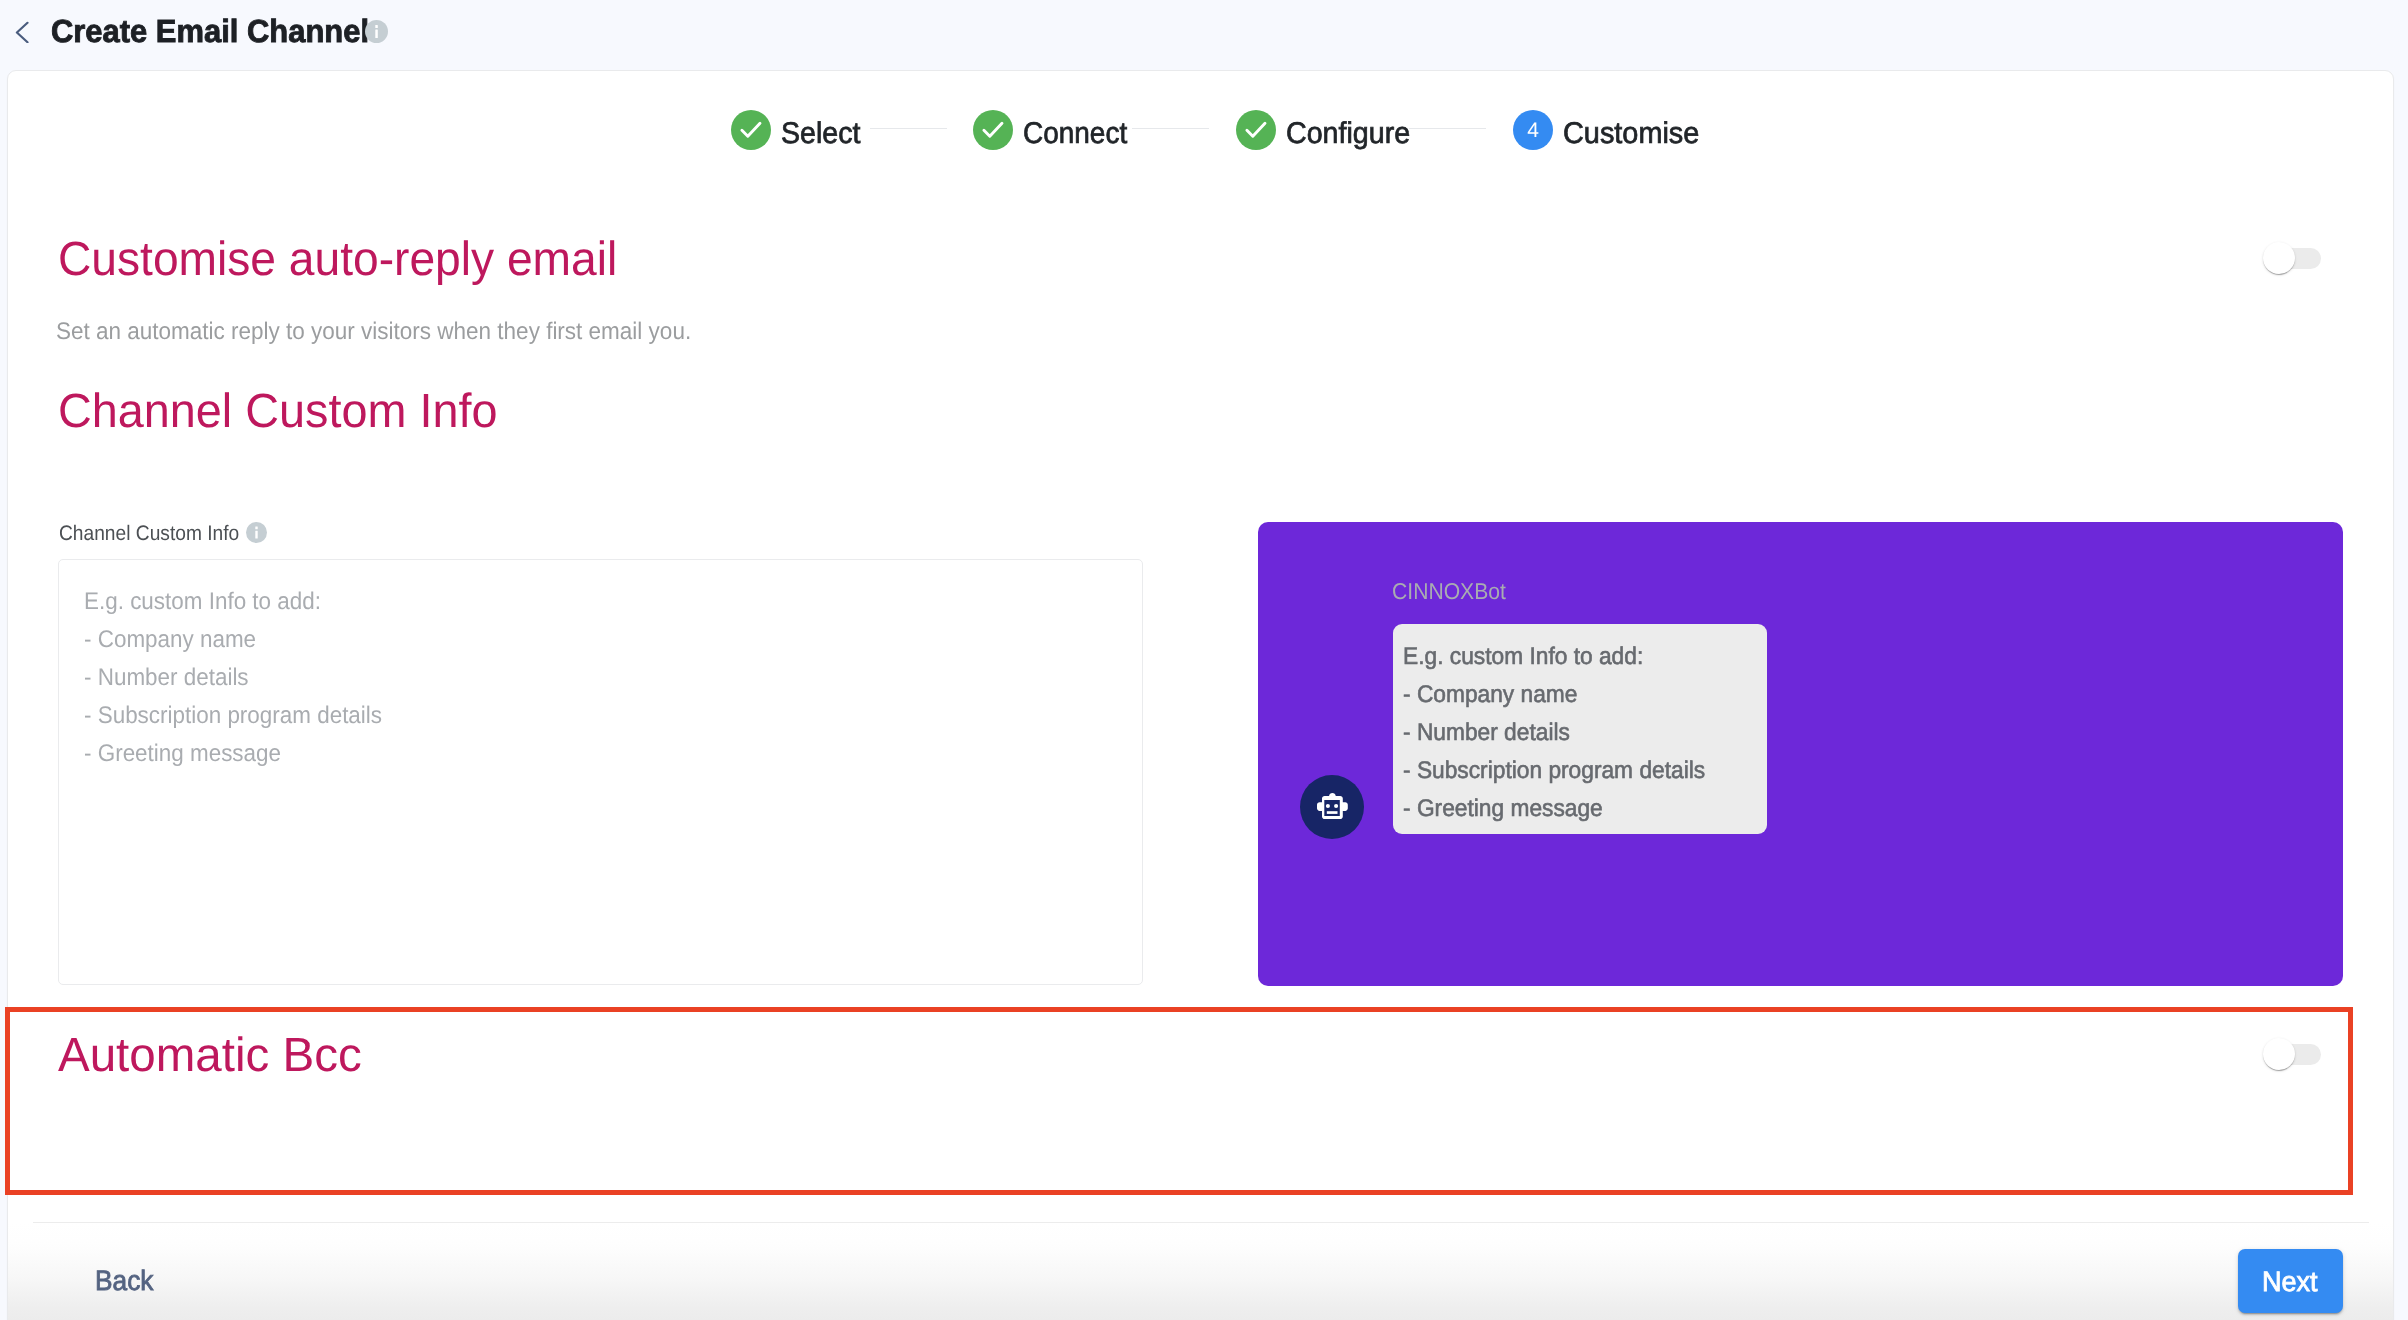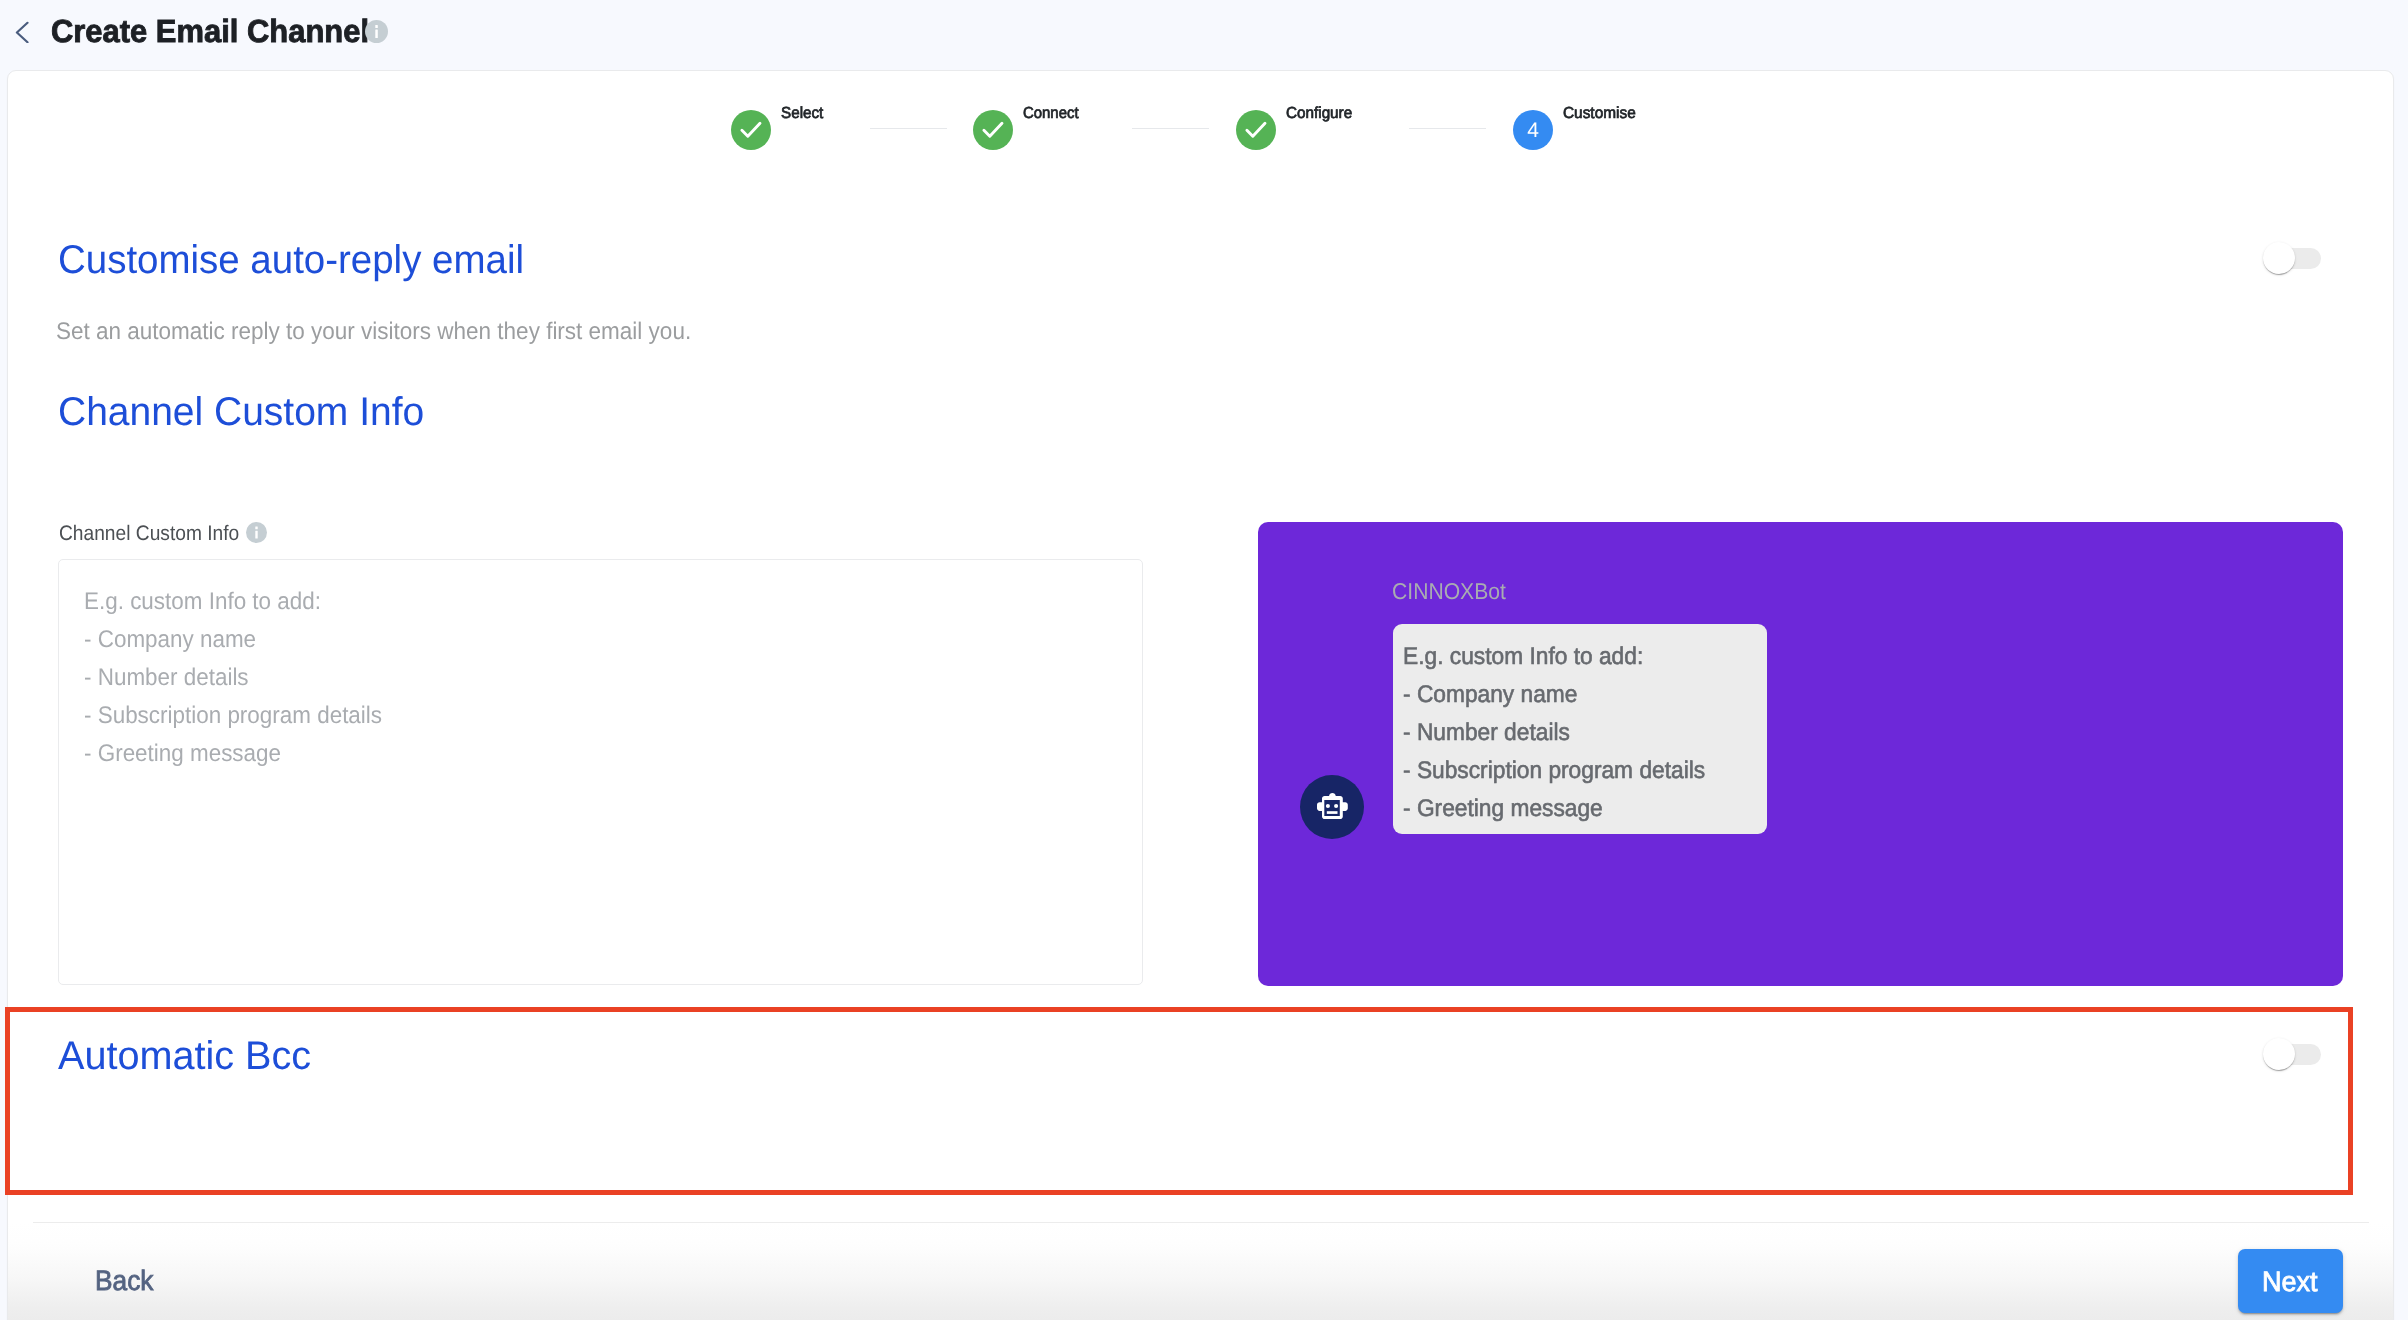--- a/index.html
+++ b/index.html
@@ -45,28 +45,28 @@
   }
   .step-circle.done { background:#55b355; }
   .step-circle.active { background:#348bf2; }
   .step-circle svg { position:absolute; left:7px; top:7px; }
   .step-num {
     position:absolute; left:0; top:0; width:40px; height:40px;
     display:flex; align-items:center; justify-content:center;
     color:#fff; font-size:21px; line-height:1;
   }
   .step-label {
-    position:absolute; top:32px; font-size:16px; font-weight:normal;
+    position:absolute; top:52px; font-size:30px; font-weight:normal;
     color:#212529; line-height:22px; white-space:nowrap;
     -webkit-text-stroke:0.72px #212529;
   }
   .step-line { position:absolute; top:57px; height:1px; width:77px; background:#e6e8eb; }
 
   
-  .h-big { position:absolute; font-size:40px; color:#1d4ed8; line-height:40px; white-space:nowrap; }
+  .h-big { position:absolute; font-size:48px; color:#be185d; line-height:40px; white-space:nowrap; }
   .p-sub { position:absolute; font-size:24px; color:#9b9d9f; line-height:24px; white-space:nowrap; }
 
   
   .switch { position:absolute; width:60px; height:34px; cursor:pointer; }
   .switch .track {
     position:absolute; left:8px; top:6px; width:50px; height:21px;
     background:#ebebeb; border-radius:11px;
   }
   .switch .thumb {
     position:absolute; left:0; top:0; width:32px; height:32px;

